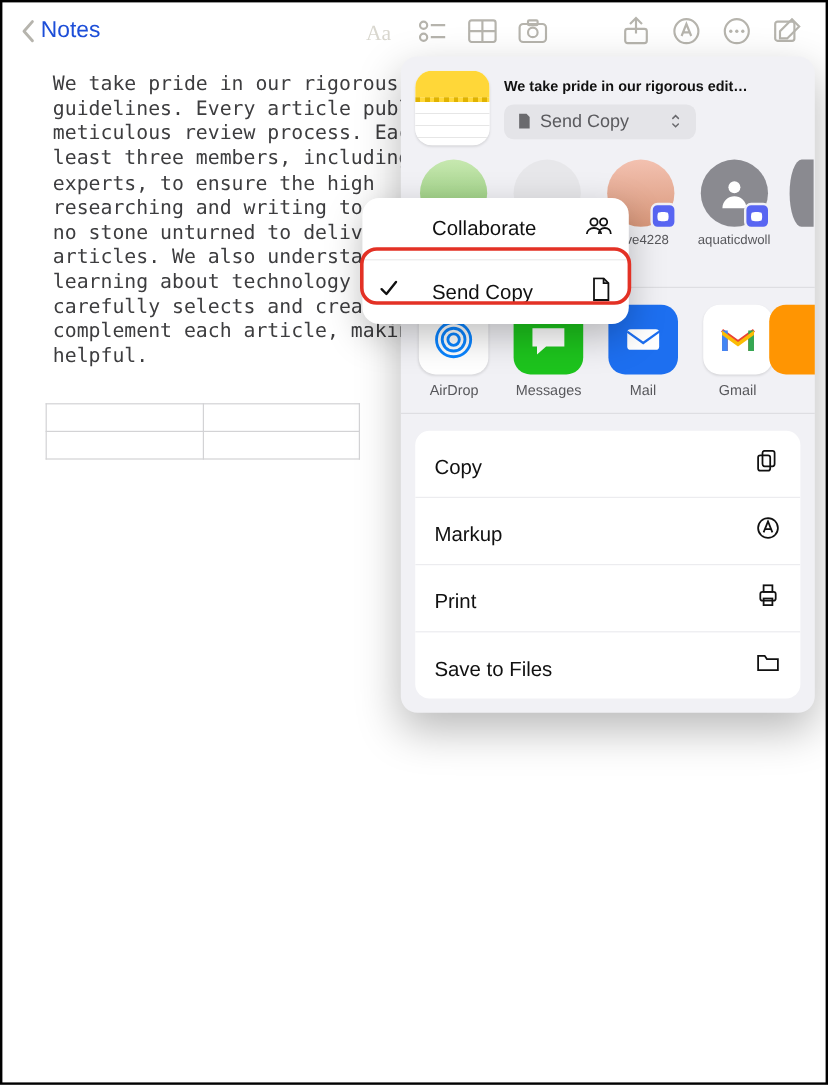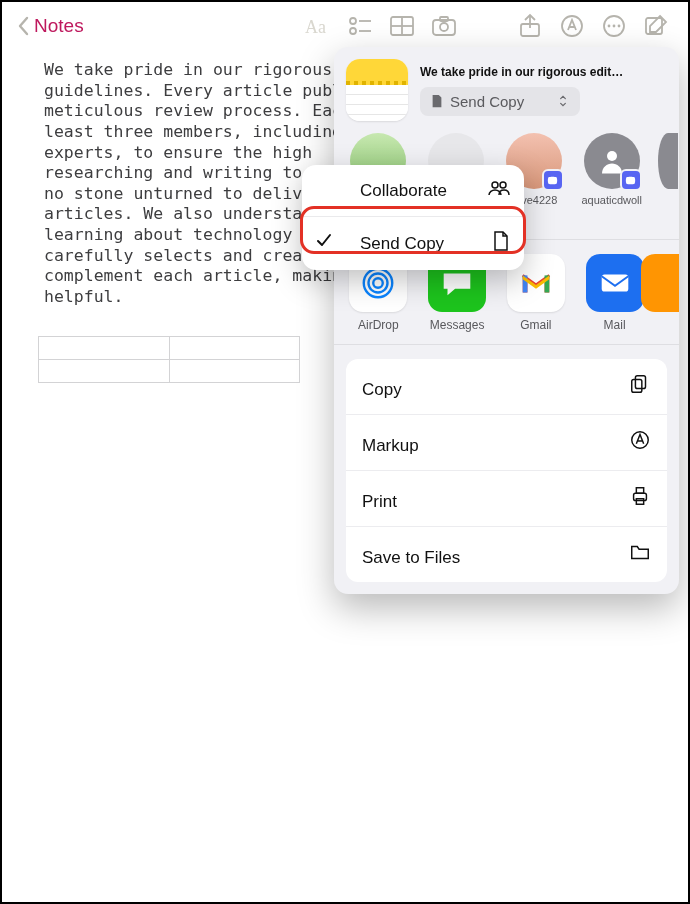--- a/index.html
+++ b/index.html
@@ -19,21 +19,21 @@
     display: flex;
     align-items: center;
     padding: 0 14px;
     gap: 6px;
     color: #b6b4ad;
   }
   .back {
     display: flex;
     align-items: center;
     font-size: 19px;
-    color: #be185d;
+    color: #1d4ed8;
   }
   .back svg { width: 14px; height: 20px; margin-right: 4px; fill: #b6b4ad; }
   .spacer { flex: 1; }
   .tool-ico { width: 36px; display:flex; justify-content:center; align-items:center; }
   .tool-ico svg { width: 26px; height: 26px; fill: none; stroke: #b6b4ad; stroke-width: 1.8; }
 
   
   .note-body {
     padding: 10px 42px;
     font-family: "Menlo", monospace;
@@ -406,40 +406,40 @@
     </div>
     <div class="app">
       <div class="ic messages">
         <svg viewBox="0 0 40 40">
             <path d="M6 10h28v16H18l-8 7v-7H6z" fill="#fff"></path>
           </svg>
       </div>
       <span>Messages</span>
     </div>
     <div class="app">
+      <div class="ic mail">
+        <svg viewBox="0 0 40 40">
+            <rect x="6" y="11" width="28" height="18" rx="3" fill="#fff"></rect>
+            <path d="M6 13l14 10 14-10" stroke="#1d6ff0" stroke-width="2" fill="none"></path>
+          </svg>
+      </div>
+      <span>Mail</span>
+    </div>
+    <div class="app">
       <div class="ic gmail">
         <svg viewBox="0 0 40 40">
           <path d="M6 12v18h5V18l9 7 9-7v12h5V12l-14 10z" fill="#ea4335"></path>
           <path d="M6 12l14 10 14-10" stroke="#ea4335" stroke-width="3" fill="none"></path>
           <rect x="6" y="12" width="5" height="18" fill="#4285f4"></rect>
           <rect x="29" y="12" width="5" height="18" fill="#34a853"></rect>
           <path d="M6 12v4l14 10 14-10v-4l-14 10z" fill="#fbbc04"></path>
         </svg>
       </div>
       <span>Gmail</span>
     </div>
-    <div class="app">
-      <div class="ic mail">
-        <svg viewBox="0 0 40 40">
-            <rect x="6" y="11" width="28" height="18" rx="3" fill="#fff"></rect>
-            <path d="M6 13l14 10 14-10" stroke="#1d6ff0" stroke-width="2" fill="none"></path>
-          </svg>
-      </div>
-      <span>Mail</span>
-    </div>
     <div class="app" style="width:18px;">
       <div class="ic partialapp"></div>
     </div>
   </div>
 
   <div class="action-list">
     <div class="action-row">
       <span>Copy</span>
       <span class="endico"><svg viewBox="0 0 24 24">
             <rect x="7" y="3" width="11" height="14" rx="2"></rect>

